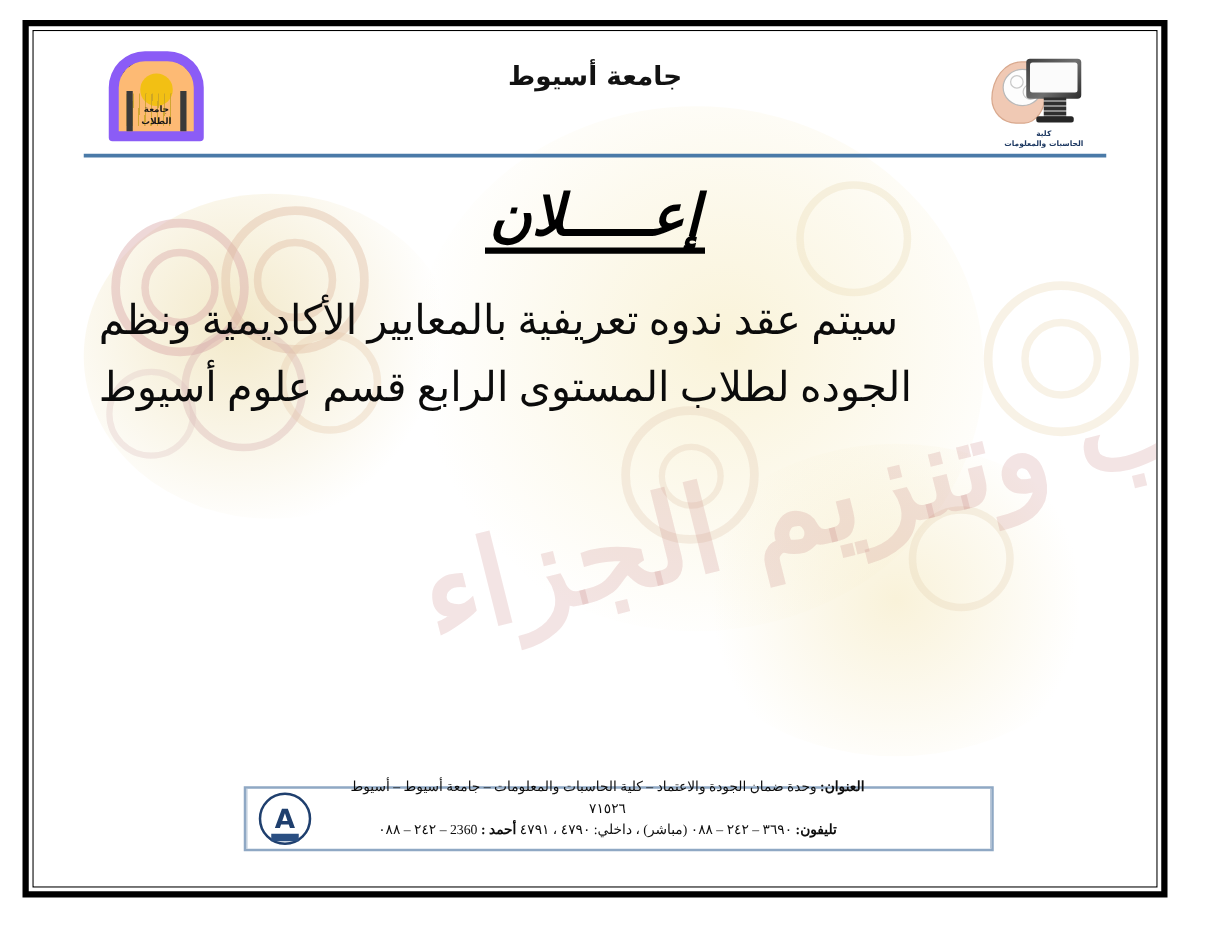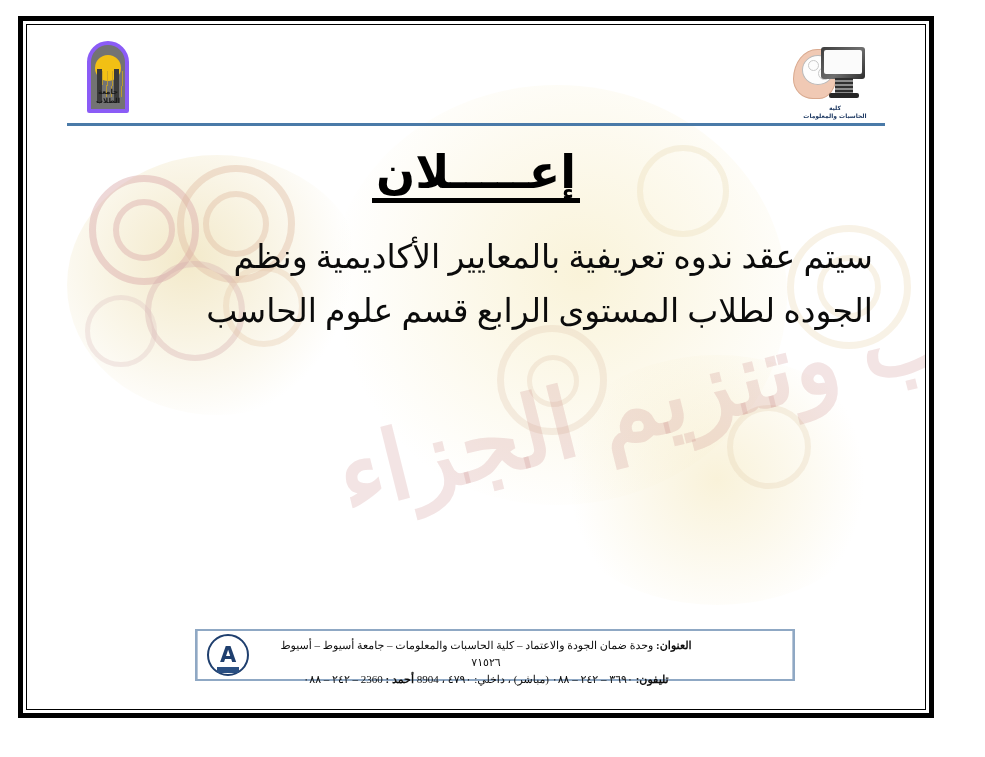--- a/index.html
+++ b/index.html
@@ -180,23 +180,23 @@
     font-size: 6px;
     font-weight: 700;
     color: #1f3a63;
     line-height: 1.25;
   }
 
   .logo-uni { transform: translateY(-4px); }
   .uni-arch {
     position: absolute;
     left: 18px; top: 4px;
-    width: 42px; height: 72px;
-    background: #737373;
-    border: 4px solid #8b5cf6;
+    width: 76px; height: 72px;
+    background: #fdba74;
+    border: 8px solid #8b5cf6;
     border-radius: 29px 29px 3px 3px;
     box-sizing: border-box;
     overflow: hidden;
   }
   .uni-arch::before {
     content: "";
     position: absolute;
     left: -4px; top: -4px; right: -4px; bottom: -4px;
     border: 2px dashed #2e2e2e;
     border-radius: 30px 30px 3px 3px;
@@ -234,39 +234,40 @@
     color: #1a1a1a;
     line-height: 1.2;
   }
 
   
   .title-area {
     position: relative;
     z-index: 3;
     text-align: center;
     margin-top: 22px;
+    font-style: italic;
   }
   .doc-title {
     display: inline-block;
     font-family: "DejaVu Sans", sans-serif;
     font-size: 46px;
     font-weight: 700;
     color: #000000;
     line-height: 1.05;
     border-bottom: 5px solid #000000;
     padding: 0 4px 2px 4px;
     letter-spacing: 0;
   }
 
   
   .body-text {
     position: relative;
     z-index: 3;
     margin: 28px 52px 0 52px;
-    text-align: right;
+    text-align: left;
     font-family: "Liberation Serif", "DejaVu Serif", serif;
     font-size: 33px;
     font-weight: 400;
     color: #0b0b0b;
     line-height: 1.62;
     direction: rtl;
   }
   .body-text p { margin: 0; }
 
   
@@ -344,21 +345,21 @@
     flex: 1;
     padding: 6px 12px 6px 8px;
     direction: rtl;
     text-align: center;
     font-family: "Liberation Serif", "DejaVu Serif", serif;
     font-size: 11px;
     color: #0d0d0d;
     line-height: 1.55;
     display: flex;
     flex-direction: column;
-    justify-content: space-between;
+    justify-content: flex-end;
   }
   .footer-text b { font-weight: 700; }
   .footer-blank {
     width: 74px;
     flex: none;
     border-right: 1px solid #b9c7d8;
   }
 </style>
 </head>
 <body>
@@ -400,20 +401,21 @@
         </div>
         <div class="fci-stand"></div>
         <div class="fci-base"></div>
         <div class="fci-caption">
           <div>كلية</div>
           <div>الحاسبات والمعلومات</div>
         </div>
       </div>
 
       <div class="header-center">
+        <div class="uni-name">جامعة أسيوط</div>
       </div>
 
       <div class="logo-box logo-uni">
         <div class="uni-arch">
           <div class="uni-sun"></div>
           <div class="uni-rays"></div>
           <div class="uni-pillar l"></div>
           <div class="uni-pillar r"></div>
           <div class="uni-label">
             <div>جامعة</div>
@@ -424,39 +426,39 @@
     </div>
 
     <div class="header-rule"></div>
 
     <div class="title-area">
       <span class="doc-title">إعـــــلان</span>
     </div>
 
     <div class="body-text">
       <p>سيتم عقد ندوه تعريفية بالمعايير الأكاديمية ونظم</p>
-      <p>الجوده لطلاب المستوى الرابع قسم علوم الحاسب</p>
+      <p>الجوده لطلاب المستوى الرابع قسم علوم أسيوط</p>
     </div>
 
 
     <div class="footer">
       <div class="footer-logo">
         <div class="naqaa-mark">
           <span class="naqaa-a">A</span>
           <span class="naqaa-bar"></span>
         </div>
       </div>
       <div class="footer-text">
         <div>
           <b>العنوان:</b>
           <span>وحدة ضمان الجودة والاعتماد – كلية الحاسبات والمعلومات – جامعة أسيوط – أسيوط ٧١٥٢٦</span>
         </div>
         <div>
           <b>تليفون:</b>
-          <span>٣٦٩٠ – ٢٤٢ – ٠٨٨ (مباشر) ، داخلي: ٤٧٩٠ ، 8904</span>
+          <span>٣٦٩٠ – ٢٤٢ – ٠٨٨ (مباشر) ، داخلي: ٤٧٩٠ ، ٤٧٩١</span>
           <b>أحمد :</b>
           <span>2360 – ٢٤٢ – ٠٨٨</span>
         </div>
       </div>
       <div class="footer-blank"></div>
     </div>
 
   </div>
 </div>
 

